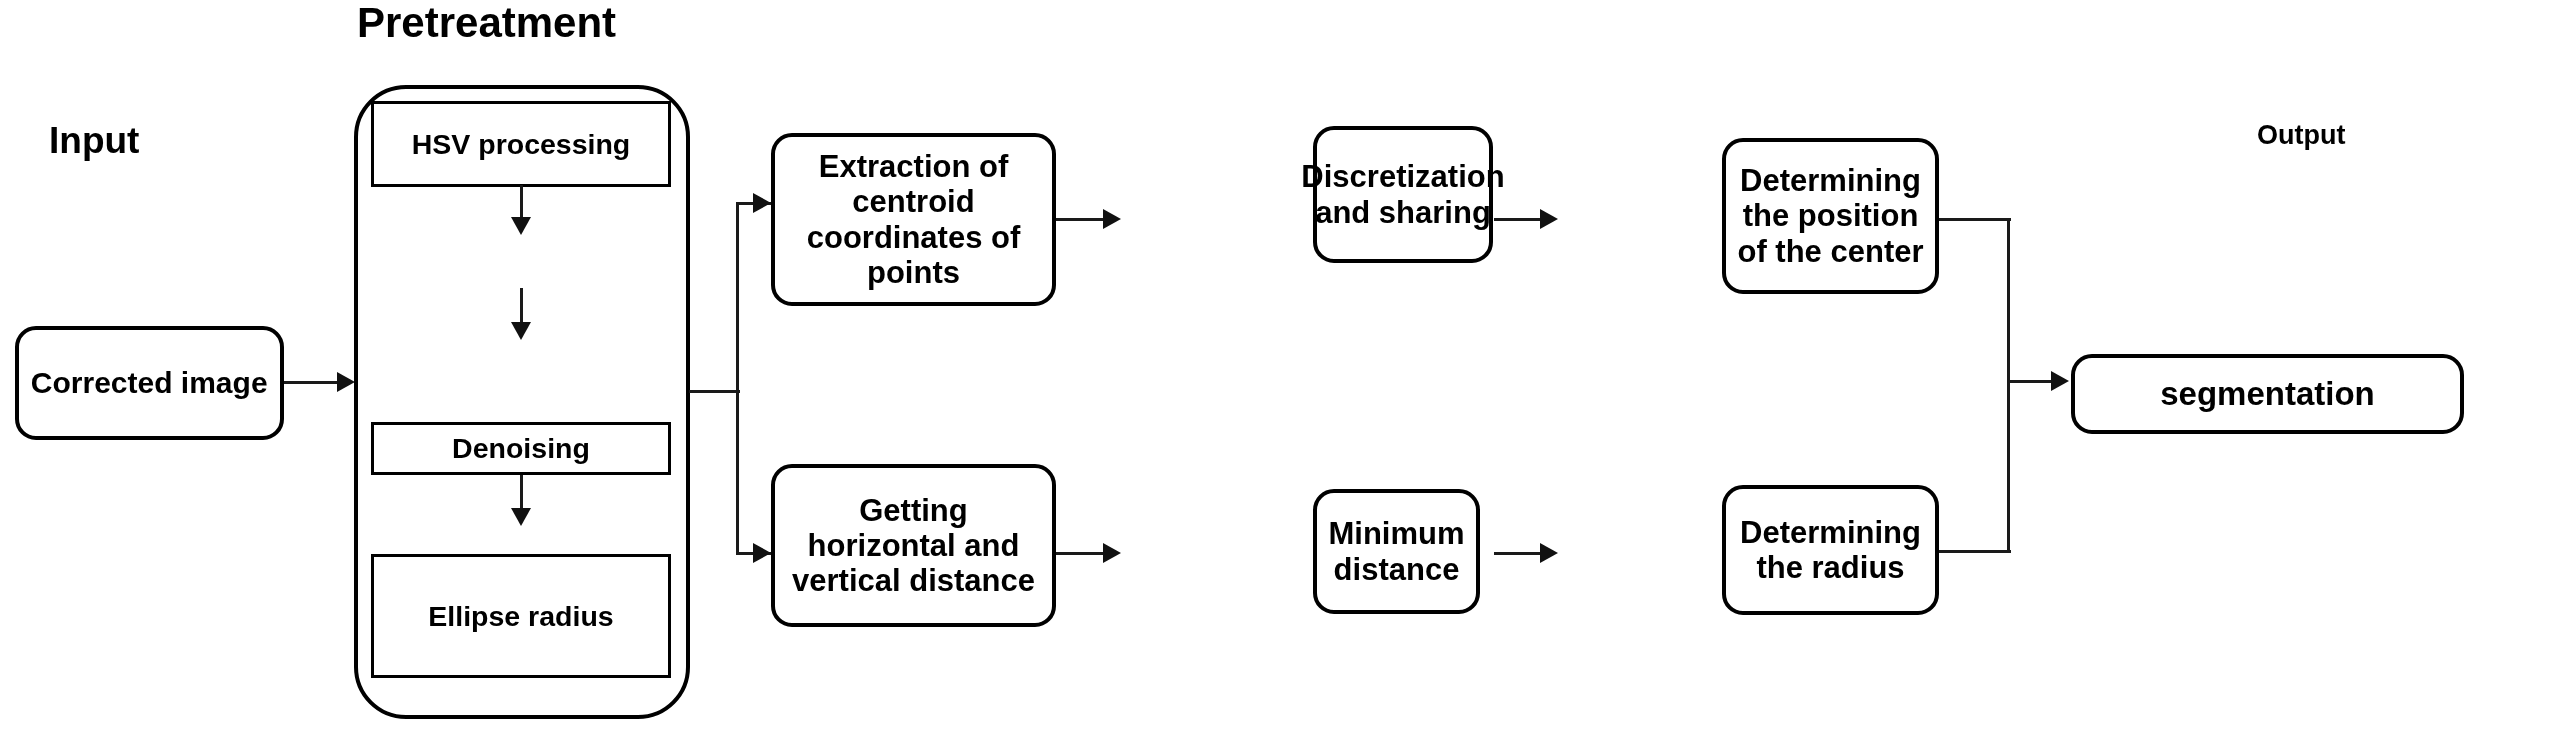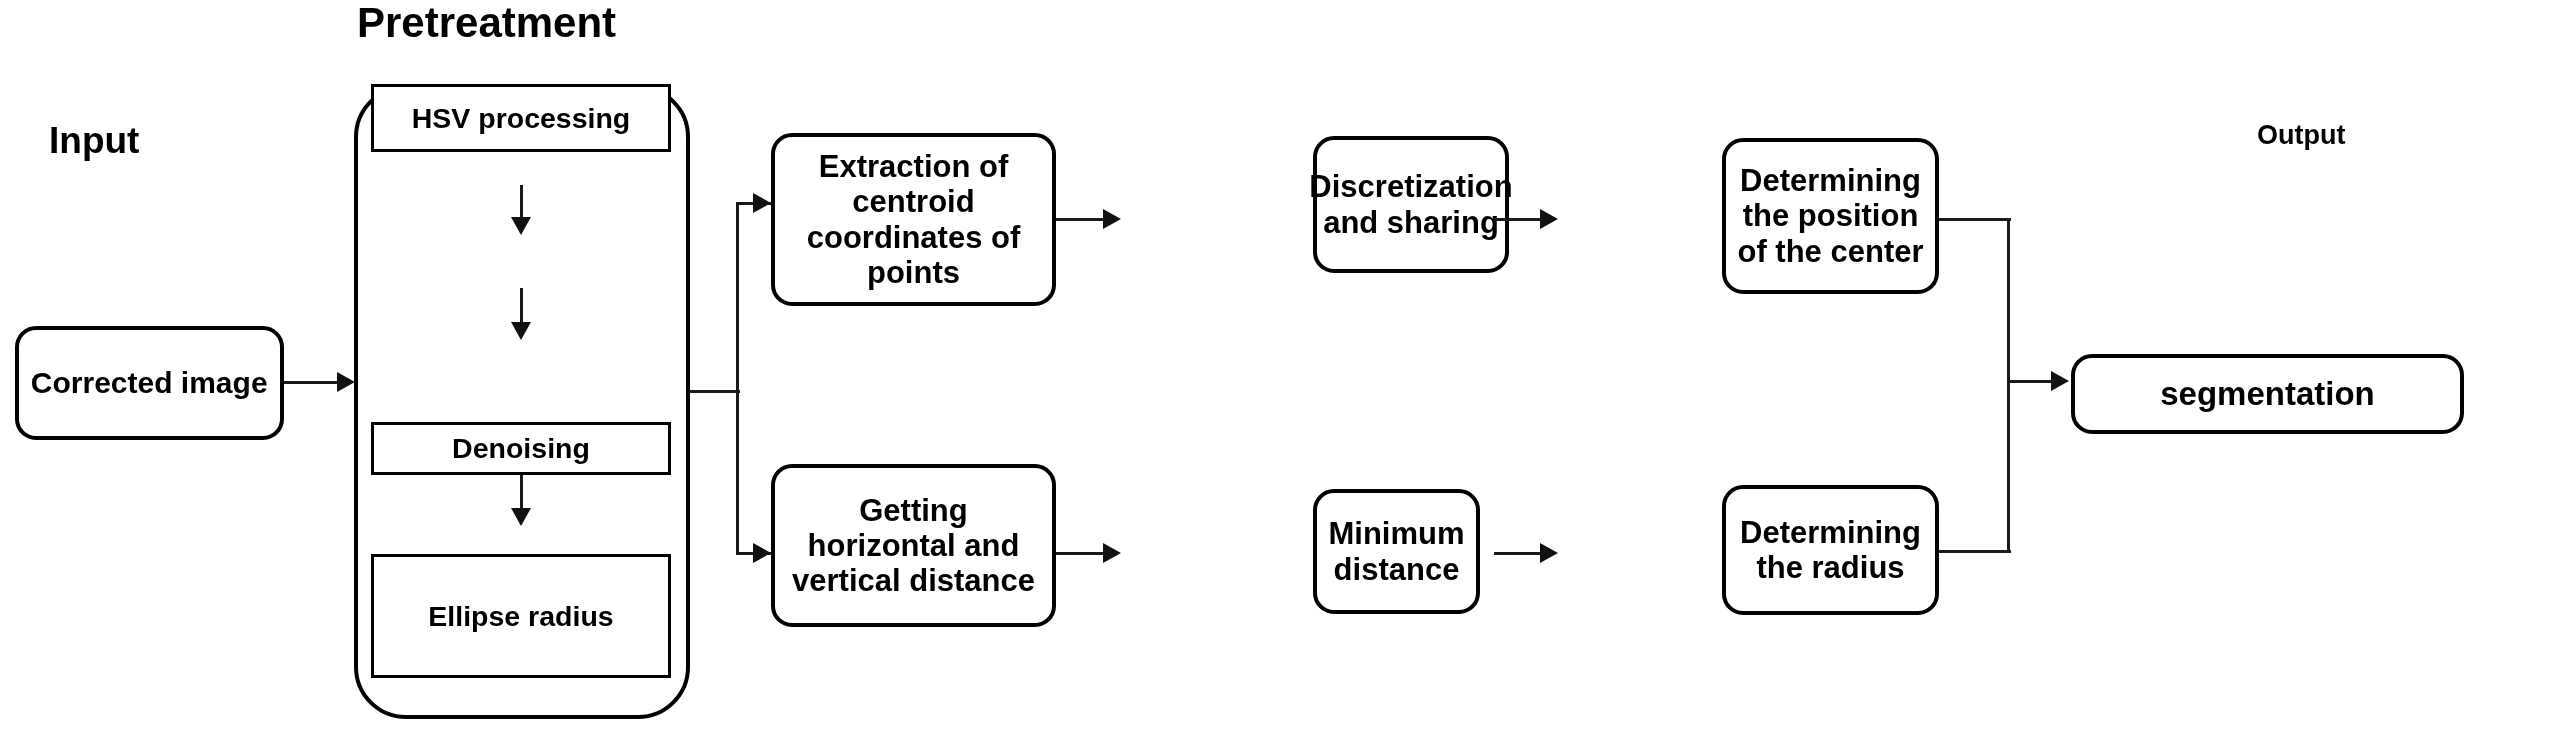--- a/index.html
+++ b/index.html
@@ -107,21 +107,21 @@
 
   <div class="rbox" id="box-corrected-image" style="left:14.7px; top:326px; width:269px; height:114px; font-size:30px;">Corrected image</div>
 
   <div class="hline" style="left:284px; top:381px; width:57px;"></div>
   <div class="arrowhead" style="left:337px; top:372px;"></div>
 
   <div class="caption" id="caption-pre">Pretreatment</div>
 
   <div id="pretreat-container"></div>
 
-  <div class="sbox" id="box-hsv" style="left:371px; top:84px; width:300px; height:68px; font-size:28.5px;">HSV processing</div>
+  <div class="sbox" id="box-hsv" style="left:371px; top:101px; width:300px; height:86px; font-size:28.5px;">HSV processing</div>
 
   <div class="vline" style="left:520px; top:185px; height:36px;"></div>
   <div class="arrowhead down" style="left:511px; top:217px;"></div>
 
 
   <div class="vline" style="left:520px; top:288px; height:37px;"></div>
   <div class="arrowhead down" style="left:511px; top:322px;"></div>
 
   <div class="sbox" id="box-denoising" style="left:371px; top:421px; width:300px; height:53px; font-size:28.5px; top:422px;">Denoising</div>
 
@@ -137,21 +137,21 @@
   <div class="arrowhead" style="left:753px; top:193px;"></div>
 
   <div class="hline" style="left:736px; top:552px; width:39px;"></div>
   <div class="arrowhead" style="left:753px; top:543px;"></div>
 
   <div class="rbox" id="box-extraction" style="left:771px; top:133px; width:285px; height:173px; font-size:31px;">Extraction of centroid coordinates of points</div>
 
   <div class="hline" style="left:1056px; top:218px; width:51px;"></div>
   <div class="arrowhead" style="left:1103px; top:209px;"></div>
 
-  <div class="rbox" id="box-discretization" style="left:1313px; top:136px; width:196px; height:137px; font-size:31px;">Discretization and sharing</div>
+  <div class="rbox" id="box-discretization" style="left:1313px; top:126px; width:180px; height:137px; font-size:31px;">Discretization and sharing</div>
 
   <div class="hline" style="left:1494px; top:218px; width:49px;"></div>
   <div class="arrowhead" style="left:1540px; top:209px;"></div>
 
   <div class="rbox" id="box-center-position" style="left:1722px; top:138px; width:217px; height:156px; font-size:31px;">Determining the position of the center</div>
 
   <div class="rbox" id="box-getting-distance" style="left:771px; top:464px; width:285px; height:163px; font-size:31px;">Getting horizontal and vertical distance</div>
 
   <div class="hline" style="left:1056px; top:552px; width:51px;"></div>
   <div class="arrowhead" style="left:1103px; top:543px;"></div>

